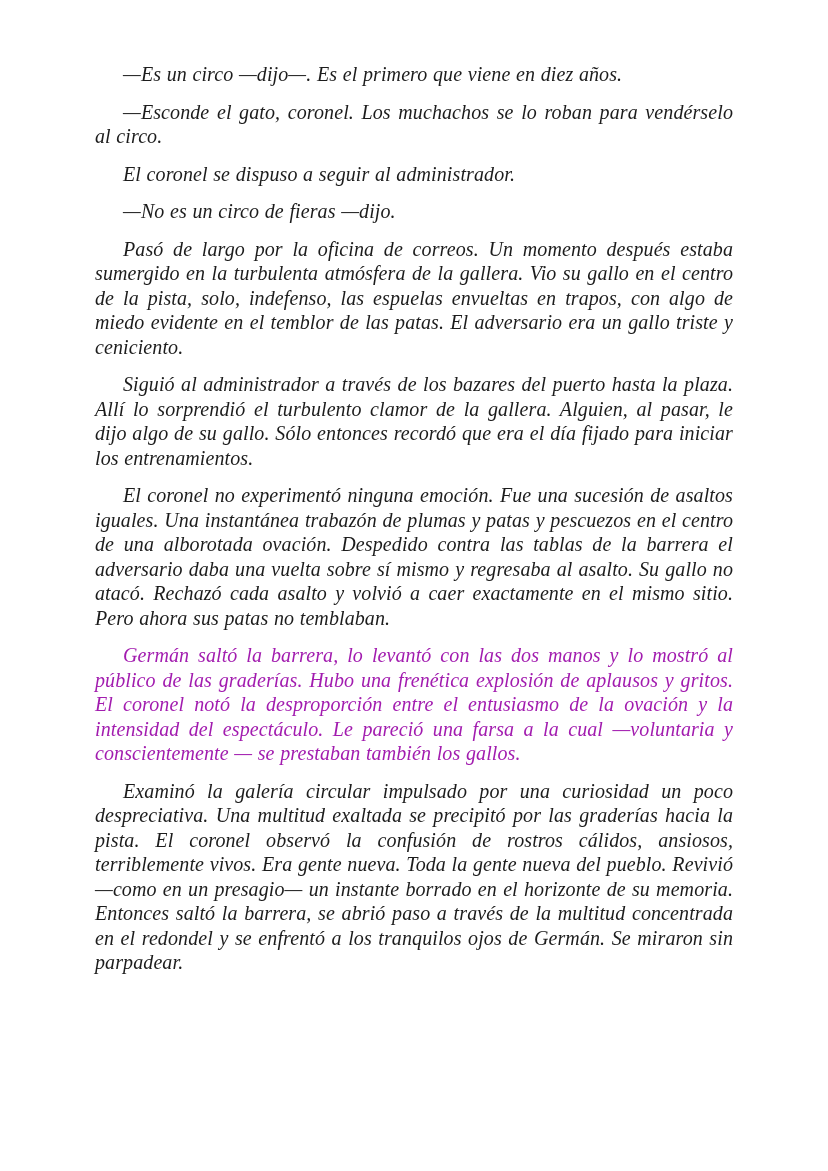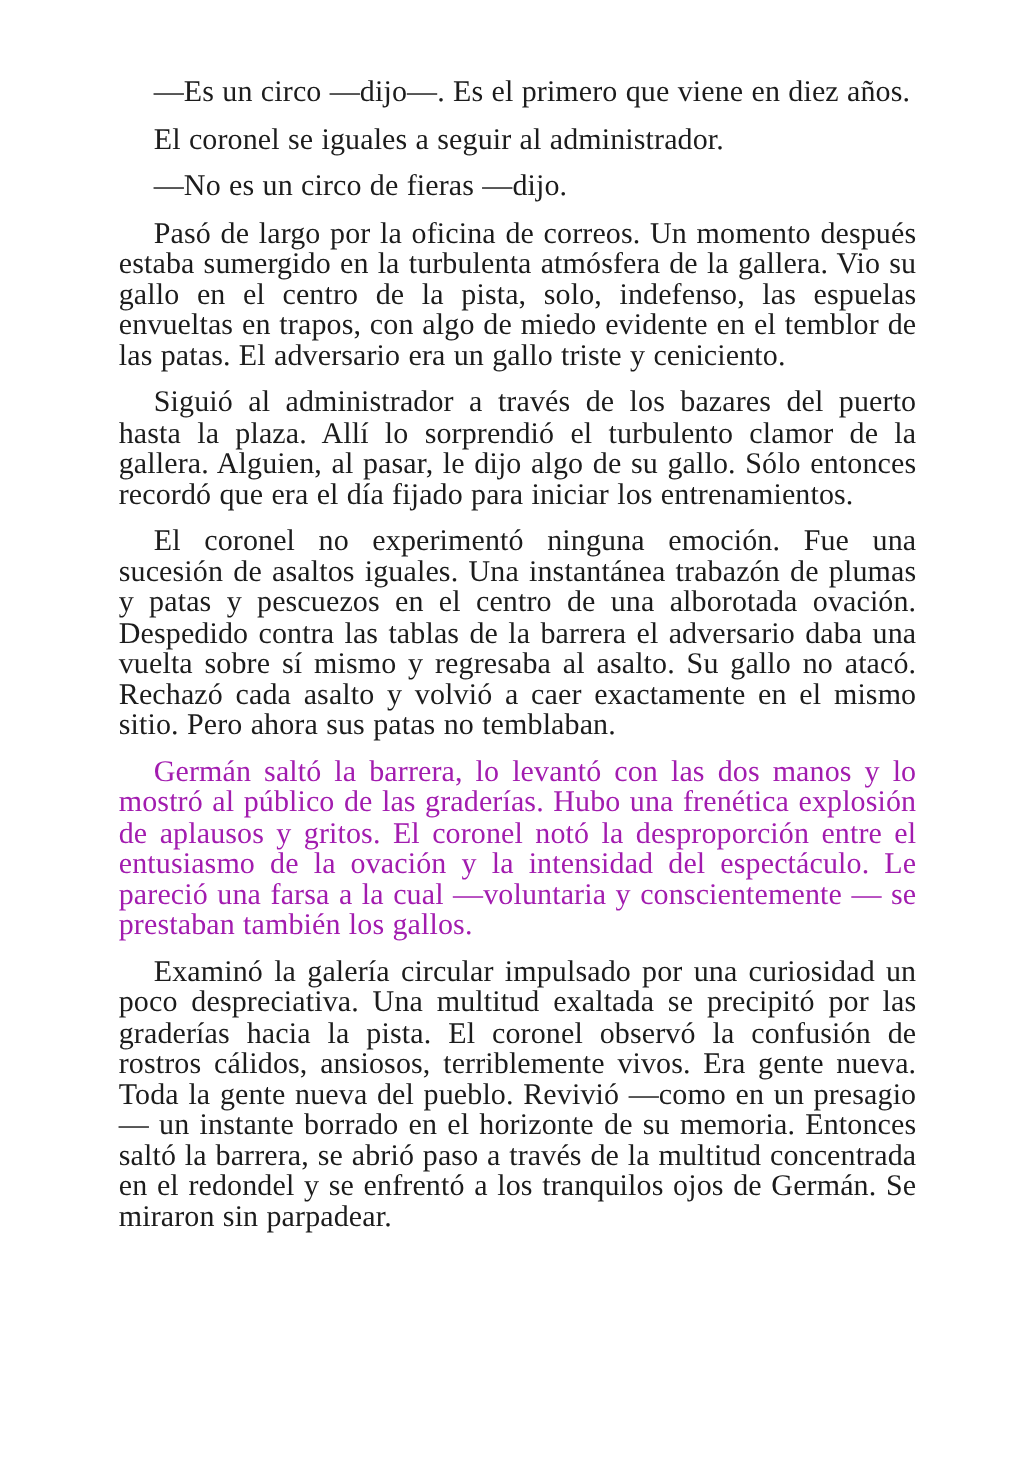--- a/index.html
+++ b/index.html
@@ -15,34 +15,36 @@
   .page {
     box-sizing: border-box;
     width: 828px;
     height: 1171px;
     padding: 62px 95px 40px 95px;
     background: #ffffff;
   }
   .para {
     margin: 0 0 13px 0;
     font-family: "Liberation Serif", "DejaVu Serif", serif;
-    font-size: 24px;
+    font-size: 20px;
     line-height: 24.5px;
     color: #1c1c1c;
     text-align: justify;
     text-indent: 28px;
     letter-spacing: 0.1px;
     word-spacing: 0.5px;
+    font-style: italic;
   }
 </style>
 </head>
 <body style="background: rgb(255, 255, 255);">
 
 <div class="page">
   <p class="para" style="color: rgb(28, 28, 28);">—Es un circo —dijo—. Es el primero que viene en diez años.</p>
-  <p class="para" style="color: rgb(28, 28, 28);">El coronel se iguales a seguir al administrador.</p>
+  <p class="para" style="color: rgb(28, 28, 28);">—Esconde el gato, coronel. Los muchachos se lo roban para vendérselo al circo.</p>
+  <p class="para" style="color: rgb(28, 28, 28);">El coronel se dispuso a seguir al administrador.</p>
   <p class="para" style="color: rgb(28, 28, 28);">—No es un circo de fieras —dijo.</p>
   <p class="para" style="color: rgb(28, 28, 28);">Pasó de largo por la oficina de correos. Un momento después estaba sumergido en la turbulenta atmósfera de la gallera. Vio su gallo en el centro de la pista, solo, indefenso, las espuelas envueltas en trapos, con algo de miedo evidente en el temblor de las patas. El adversario era un gallo triste y ceniciento.</p>
   <p class="para" style="color: rgb(28, 28, 28);">Siguió al administrador a través de los bazares del puerto hasta la plaza. Allí lo sorprendió el turbulento clamor de la gallera. Alguien, al pasar, le dijo algo de su gallo. Sólo entonces recordó que era el día fijado para iniciar los entrenamientos.</p>
   <p class="para" style="color: rgb(28, 28, 28);">El coronel no experimentó ninguna emoción. Fue una sucesión de asaltos iguales. Una instantánea trabazón de plumas y patas y pescuezos en el centro de una alborotada ovación. Despedido contra las tablas de la barrera el adversario daba una vuelta sobre sí mismo y regresaba al asalto. Su gallo no atacó. Rechazó cada asalto y volvió a caer exactamente en el mismo sitio. Pero ahora sus patas no temblaban.</p>
   <p class="para" style="color: #a21caf;">Germán saltó la barrera, lo levantó con las dos manos y lo mostró al público de las graderías. Hubo una frenética explosión de aplausos y gritos. El coronel notó la desproporción entre el entusiasmo de la ovación y la intensidad del espectáculo. Le pareció una farsa a la cual —voluntaria y conscientemente — se prestaban también los gallos.</p>
   <p class="para" style="color: rgb(28, 28, 28);">Examinó la galería circular impulsado por una curiosidad un poco despreciativa. Una multitud exaltada se precipitó por las graderías hacia la pista. El coronel observó la confusión de rostros cálidos, ansiosos, terriblemente vivos. Era gente nueva. Toda la gente nueva del pueblo. Revivió —como en un presagio— un instante borrado en el horizonte de su memoria. Entonces saltó la barrera, se abrió paso a través de la multitud concentrada en el redondel y se enfrentó a los tranquilos ojos de Germán. Se miraron sin parpadear.</p>
 </div>
 
 </body></html>

